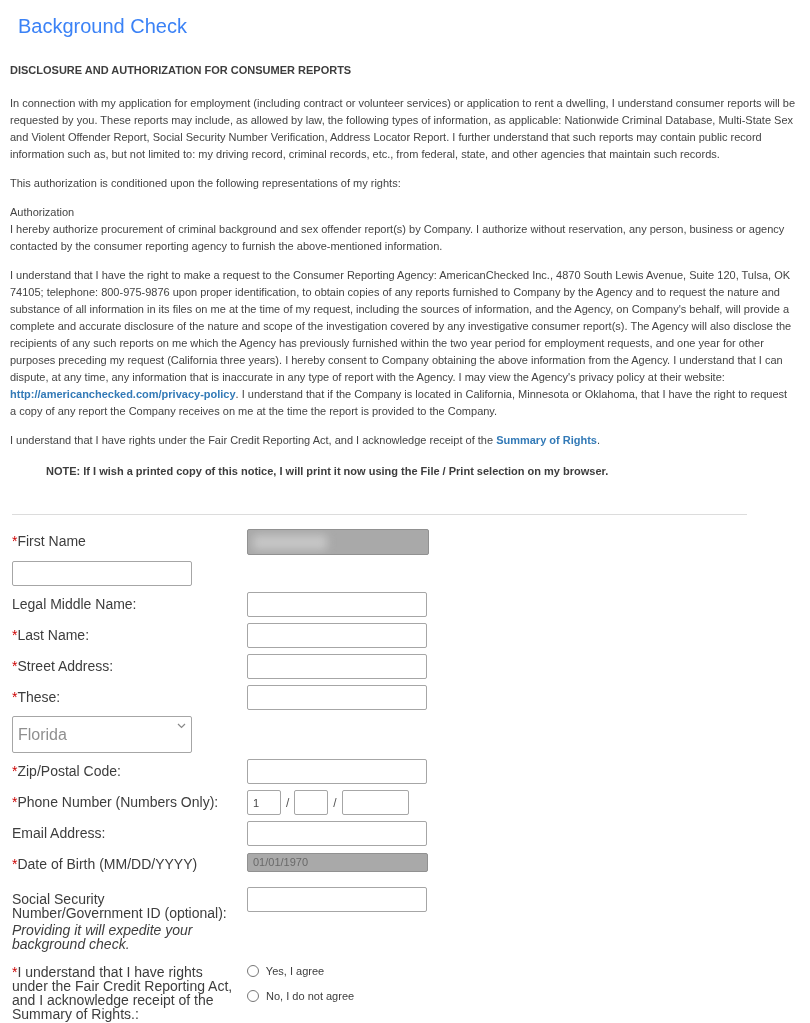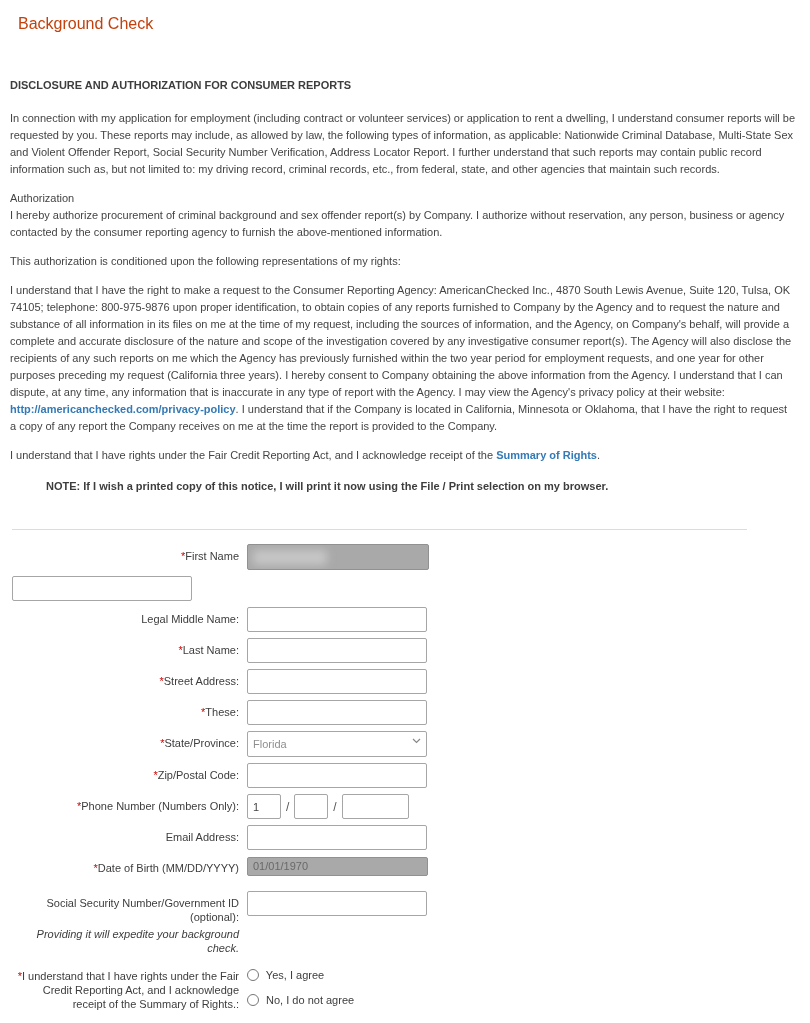--- a/index.html
+++ b/index.html
@@ -4,28 +4,28 @@
 <style>
   * { box-sizing: border-box; }
   html, body { margin: 0; padding: 0; background: #ffffff; }
   body {
     width: 810px;
     min-height: 1023px;
     font-family: "Liberation Sans", "DejaVu Sans", sans-serif;
     color: #444444;
   }
   .page-title {
-    font-size: 16px;
+    font-size: 20px;
     font-weight: 400;
-    color: #c2410c;
+    color: #3b82f6;
     margin: 0;
     padding: 15px 0 0 18px;
   }
   .disclosure {
-    margin: 44px 14px 0 10px;
+    margin: 24px 14px 0 10px;
     font-size: 11px;
     line-height: 17px;
     color: #444444;
   }
   .disclosure-heading {
     font-size: 11px;
     font-weight: 700;
     color: #3d3d3d;
     margin: 0 0 16px 0;
   }
@@ -42,22 +42,21 @@
     margin: 34px 0 0 12px;
     width: 735px;
     border-top: 1px solid #dcdcdc;
     padding-top: 13px;
   }
   .frow { display: flex; margin-bottom: 5px; }
   .flabel {
     width: 235px;
     padding-right: 8px;
     padding-top: 6px;
-    text-align: right;
-    font-size: 11px;
+    font-size: 14px;
     line-height: 14px;
     color: #3d3d3d;
     flex: 0 0 auto;
   }
   .req { color: #cc0000; }
   .label-note {
     font-style: italic;
     color: #3d3d3d;
     margin-top: 3px;
   }
@@ -93,25 +92,25 @@
   .finput.readonly-gray {
     background: #a9a9a9;
     border-color: #919191;
     color: #696969;
     height: 19px;
     width: 181px;
   }
   .select-wrap { position: relative; width: 180px; }
   .fselect {
     width: 180px;
-    height: 26px;
+    height: 37px;
     border: 1px solid #a6a6a6;
     border-radius: 2px;
     background: #ffffff;
-    font-size: 11px;
+    font-size: 16px;
     font-family: "Liberation Sans", "DejaVu Sans", sans-serif;
     color: #8f8f8f;
     padding: 0 18px 0 5px;
     appearance: none;
     -webkit-appearance: none;
     -moz-appearance: none;
     outline: none;
   }
   .chev {
     position: absolute;
@@ -142,25 +141,25 @@
 </head>
 <body>
 
 <h1 class="page-title">Background Check</h1>
 
 <div class="disclosure">
   <div class="disclosure-heading">DISCLOSURE AND AUTHORIZATION FOR CONSUMER REPORTS</div>
 
   <p>In connection with my application for employment (including contract or volunteer services) or application to rent a dwelling, I understand consumer reports will be requested by you. These reports may include, as allowed by law, the following types of information, as applicable: Nationwide Criminal Database, Multi-State Sex and Violent Offender Report, Social Security Number Verification, Address Locator Report. I further understand that such reports may contain public record information such as, but not limited to: my driving record, criminal records, etc., from federal, state, and other agencies that maintain such records.</p>
 
+  <p>This authorization is conditioned upon the following representations of my rights:</p>
+
   <p><span>Authorization</span><br>
   <span>I hereby authorize procurement of criminal background and sex offender report(s) by Company. I authorize without reservation, any person, business or agency contacted by the consumer reporting agency to furnish the above-mentioned information.</span></p>
 
-  <p>This authorization is conditioned upon the following representations of my rights:</p>
-
   <p><span>I understand that I have the right to make a request to the Consumer Reporting Agency: AmericanChecked Inc., 4870 South Lewis Avenue, Suite 120, Tulsa, OK 74105; telephone: 800-975-9876 upon proper identification, to obtain copies of any reports furnished to Company by the Agency and to request the nature and substance of all information in its files on me at the time of my request, including the sources of information, and the Agency, on Company's behalf, will provide a complete and accurate disclosure of the nature and scope of the investigation covered by any investigative consumer report(s). The Agency will also disclose the recipients of any such reports on me which the Agency has previously furnished within the two year period for employment requests, and one year for other purposes preceding my request (California three years). I hereby consent to Company obtaining the above information from the Agency. I understand that I can dispute, at any time, any information that is inaccurate in any type of report with the Agency. I may view the Agency's privacy policy at their website: </span><a class="link">http://americanchecked.com/privacy-policy</a><span>. I understand that if the Company is located in California, Minnesota or Oklahoma, that I have the right to request a copy of any report the Company receives on me at the time the report is provided to the Company.</span></p>
 
   <p><span>I understand that I have rights under the Fair Credit Reporting Act, and I acknowledge receipt of the </span><a class="link">Summary of Rights</a><span>.</span></p>
 
   <p class="note-paragraph">NOTE: If I wish a printed copy of this notice, I will print it now using the File / Print selection on my browser.</p>
 </div>
 
 <form class="form-section">
 
   <div class="frow">
@@ -190,21 +189,20 @@
     <div class="flabel"><span class="req">*</span><span>Street Address:</span></div>
     <div class="fctrl"><input type="text" class="finput" style=""></div>
   </div>
 
   <div class="frow">
     <div class="flabel"><span class="req">*</span><span>These:</span></div>
     <div class="fctrl"><input type="text" class="finput" style=""></div>
   </div>
 
   <div class="frow">
-    <div class="flabel"><span class="req">*</span><span>State/Province:</span></div>
     <div class="fctrl">
       <div class="select-wrap">
         <select class="fselect">
           <option>Florida</option>
         </select>
         <span class="chev"><svg width="9" height="6" viewBox="0 0 9 6">
               <path d="M1 1 L4.5 4.5 L8 1" stroke="#888888" stroke-width="1.2" fill="none"></path>
             </svg></span>
       </div>
     </div>

